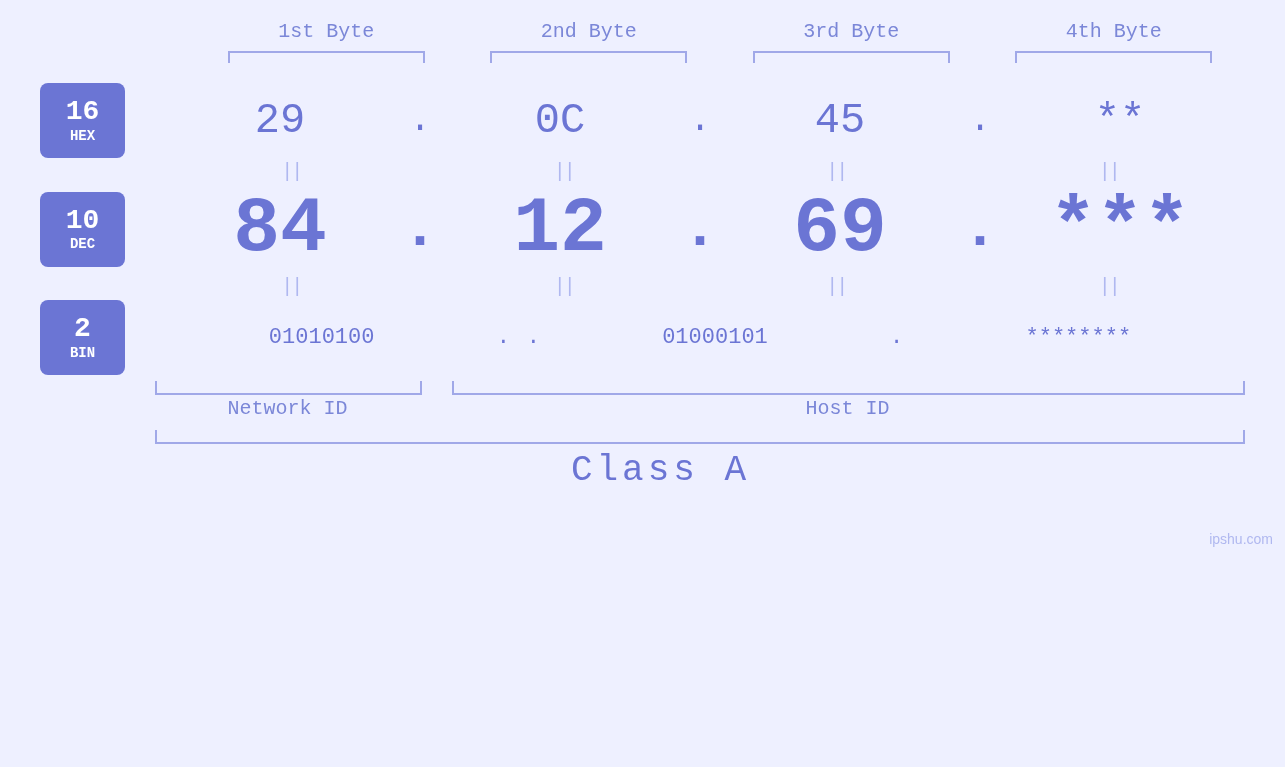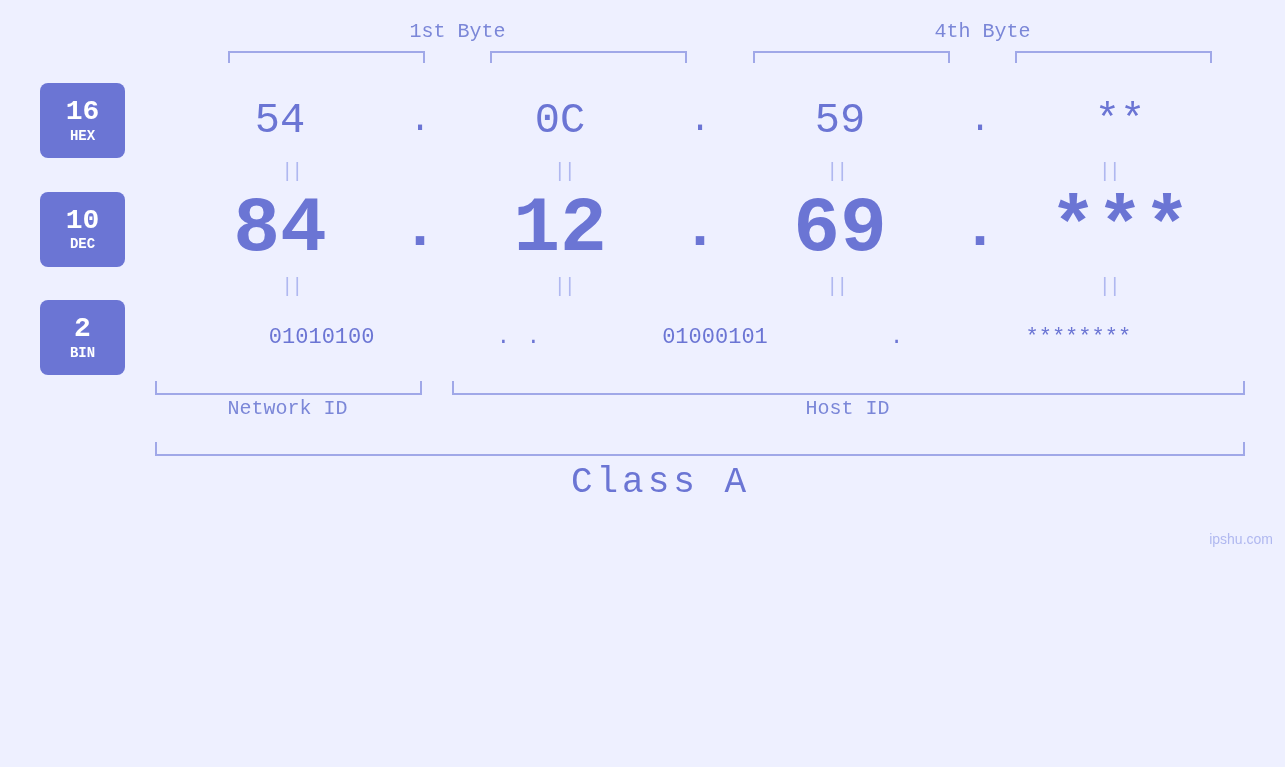--- a/index.html
+++ b/index.html
@@ -175,21 +175,21 @@
       font-size: 20px;
       letter-spacing: -2px;
     }
 
     
     .id-labels-row {
       display: flex;
       width: 100%;
       padding-left: 115px;
       margin-top: 4px;
-      margin-bottom: 18px;
+      margin-bottom: 6px;
     }
 
     .network-id-label {
       flex: 1;
       text-align: center;
       color: #7b87d8;
       font-size: 20px;
     }
 
     .host-id-label {
@@ -249,20 +249,22 @@
     }
 
   </style>
 </head>
 <body>
 
 <div class="main-container">
 
   <div class="byte-headers">
     <div class="byte-header">1st Byte</div>
+    <div class="byte-header">2nd Byte</div>
+    <div class="byte-header">3rd Byte</div>
     <div class="byte-header">4th Byte</div>
   </div>
 
   <div class="bracket-row">
     <div class="bracket-cell">
       <div class="bracket-top" style="width:75%;"></div>
     </div>
     <div class="bracket-cell">
       <div class="bracket-top" style="width:75%;"></div>
     </div>
@@ -274,29 +276,29 @@
     </div>
   </div>
 
   <div class="data-row hex-row">
     <div class="badge">
       <span class="badge-number">16</span>
       <span class="badge-label">HEX</span>
     </div>
     <div class="values-area">
       <div class="byte-cell">
-        <span class="byte-value">54</span>
+        <span class="byte-value">29</span>
       </div>
       <span class="dot-separator">.</span>
       <div class="byte-cell">
         <span class="byte-value">0C</span>
       </div>
       <span class="dot-separator">.</span>
       <div class="byte-cell">
-        <span class="byte-value">59</span>
+        <span class="byte-value">45</span>
       </div>
       <span class="dot-separator">.</span>
       <div class="byte-cell">
         <span class="byte-value">**</span>
       </div>
     </div>
   </div>
 
   <div class="equals-row">
     <div class="equals-cell">

